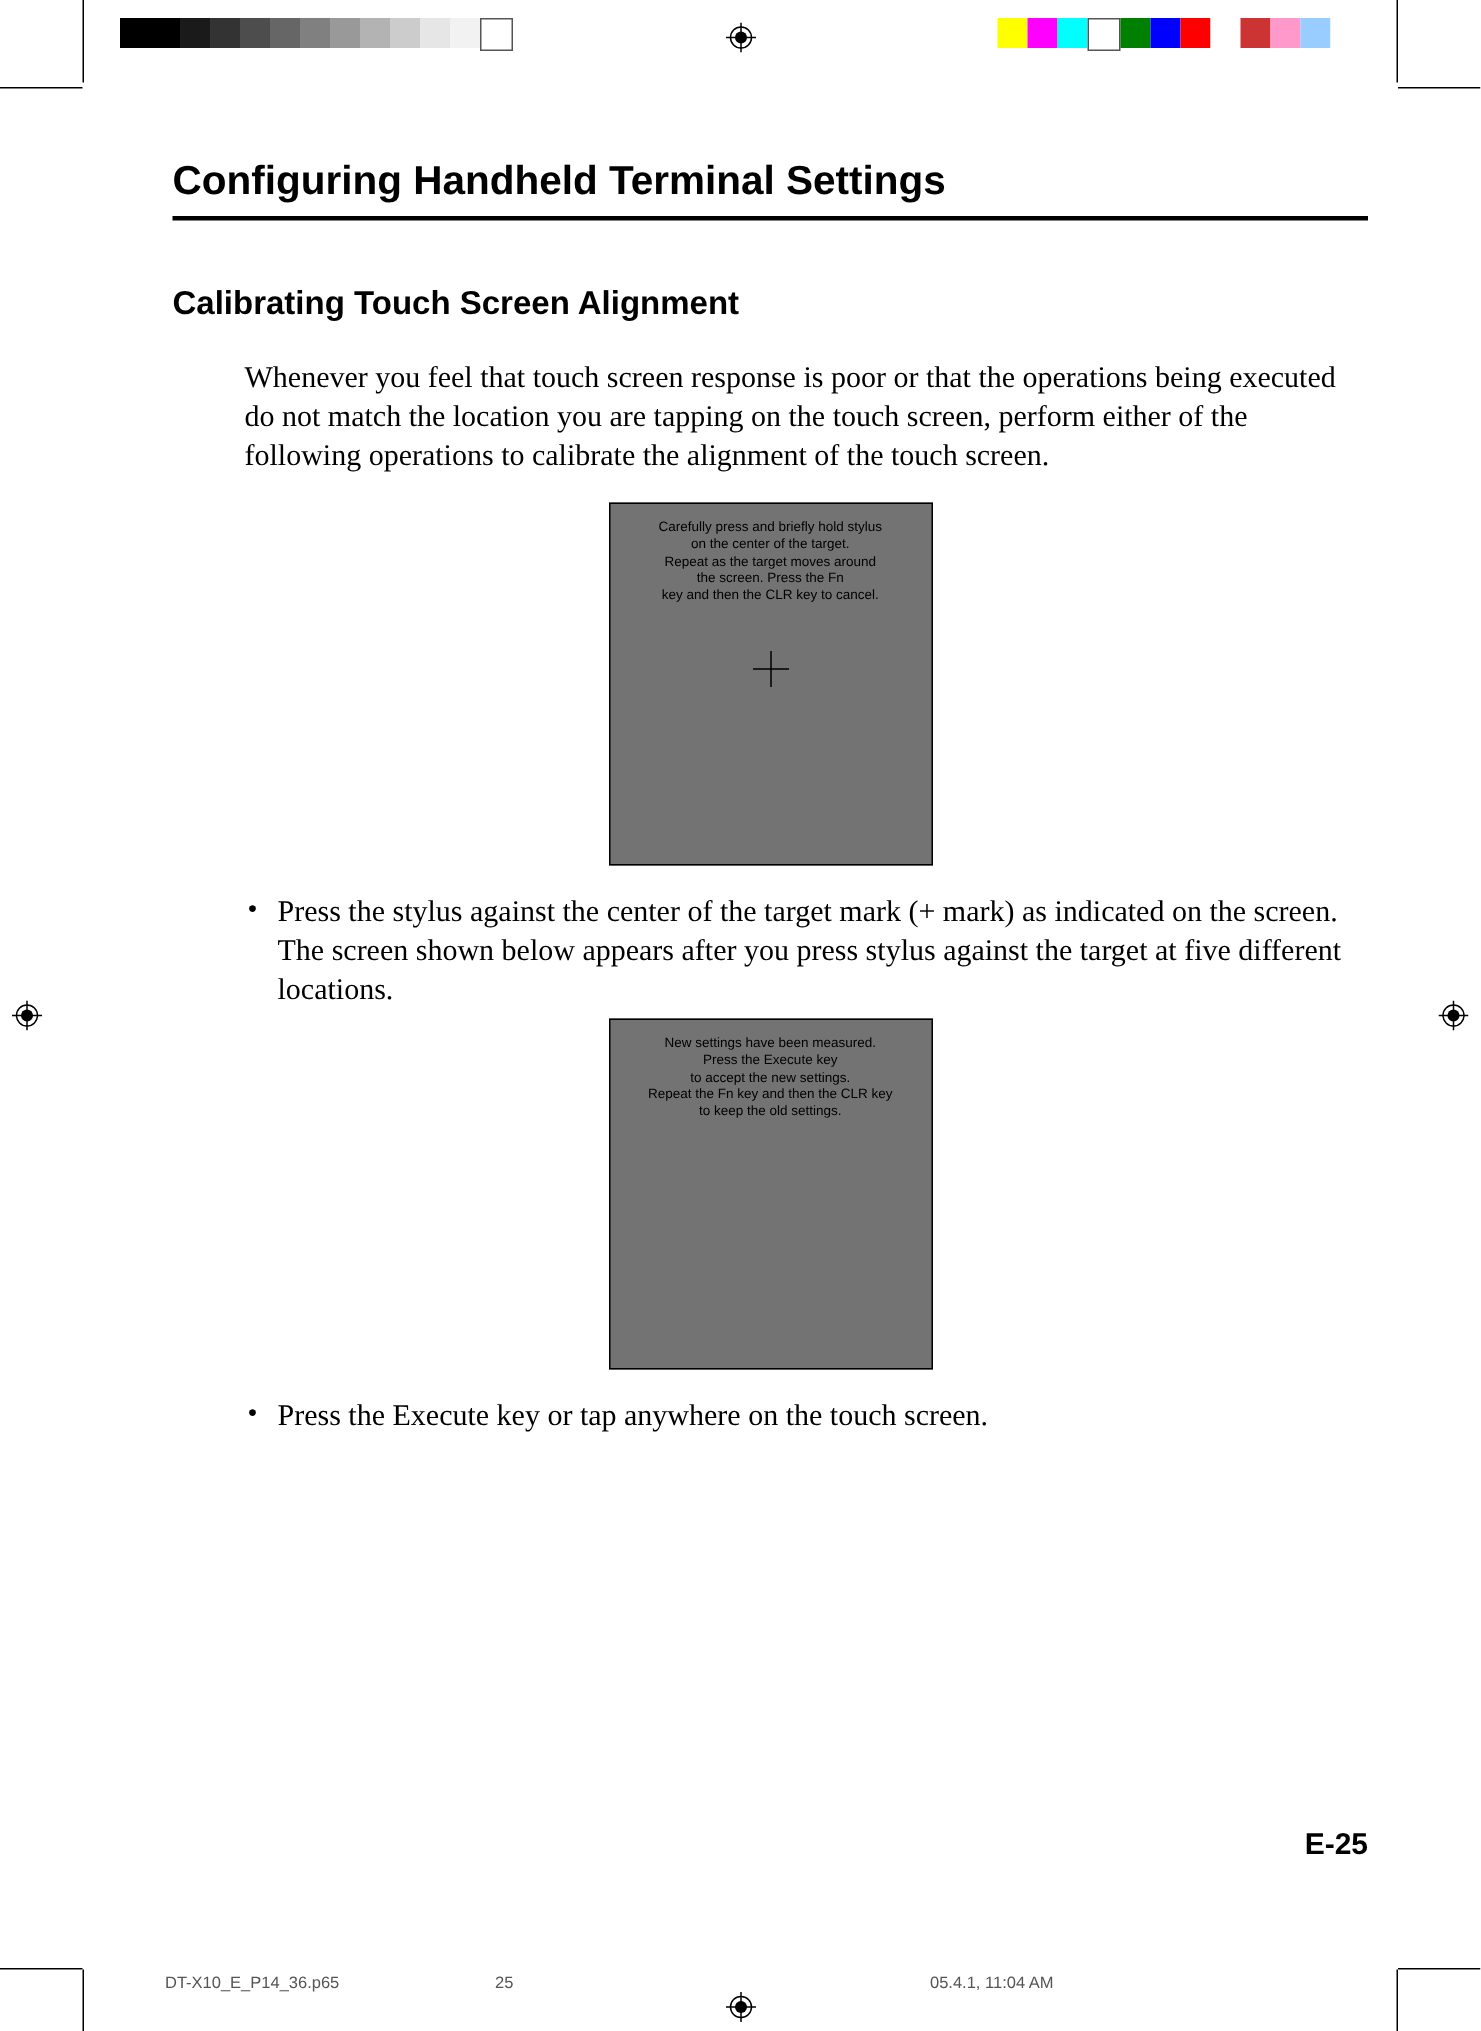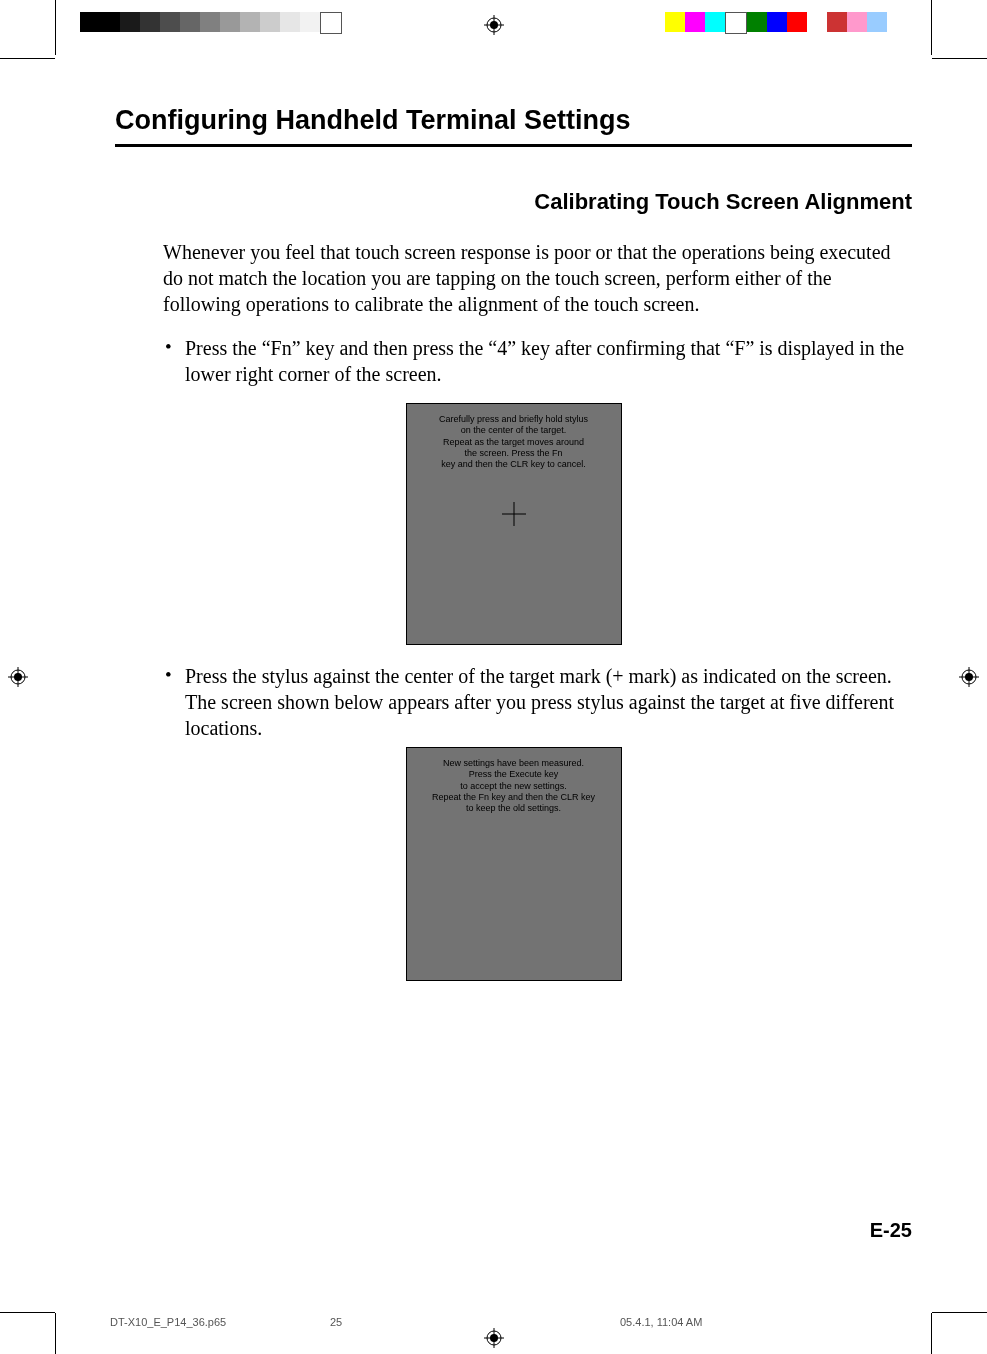--- a/index.html
+++ b/index.html
@@ -58,21 +58,20 @@
     color: #000;
     padding-bottom: 8px;
     border-bottom: 3.5px solid #000;
     margin: 0 0 42px 0;
   }
   .section-title {
     font-family: Arial, Helvetica, sans-serif;
     font-weight: bold;
     font-size: 22px;
     margin: 0 0 24px 0;
-    text-align: right;
   }
   .body-text {
     font-size: 20px;
     line-height: 1.3;
     margin-left: 48px;
   }
   .intro { margin-bottom: 18px; }
   .bullet {
     position: relative;
     padding-left: 22px;
@@ -217,21 +216,20 @@
 <div class="crop crop-bl-v"></div>
 <div class="crop crop-br-h"></div>
 <div class="crop crop-br-v"></div>
 
 <div class="page">
   <h1 class="main-title">Configuring Handheld Terminal Settings</h1>
   <h2 class="section-title">Calibrating Touch Screen Alignment</h2>
 
   <div class="body-text intro">Whenever you feel that touch screen response is poor or that the operations being executed do not match the location you are tapping on the touch screen, perform either of the following operations to calibrate the alignment of the touch screen.</div>
 
-  <div class="body-text bullet">Press the “Fn” key and then press the “4” key after confirming that “F” is displayed in the lower right corner of the screen.</div>
 
 
   <div class="device-screen">
     <div class="instr">
       <div>Carefully press and briefly hold stylus</div>
       <div>on the center of the target.</div>
       <div>Repeat as the target moves around</div>
       <div>the screen. Press the Fn</div>
       <div>key and then the CLR key to cancel.</div>
     </div>
@@ -243,20 +241,21 @@
   <div class="device-screen" style="height:232px; margin-top:4px;">
     <div class="instr">
       <div>New settings have been measured.</div>
       <div>Press the Execute key</div>
       <div>to accept the new settings.</div>
       <div>Repeat the Fn key and then the CLR key</div>
       <div>to keep the old settings.</div>
     </div>
   </div>
 
+  <div class="body-text bullet">Press the Execute key or tap anywhere on the touch screen.</div>
 
   <div class="page-num">E-25</div>
 </div>
 
 <div class="footer-line">
   <span>DT-X10_E_P14_36.p65</span>
   <span class="fcenter">25</span>
   <span class="fright">05.4.1, 11:04 AM</span>
 </div>
 

